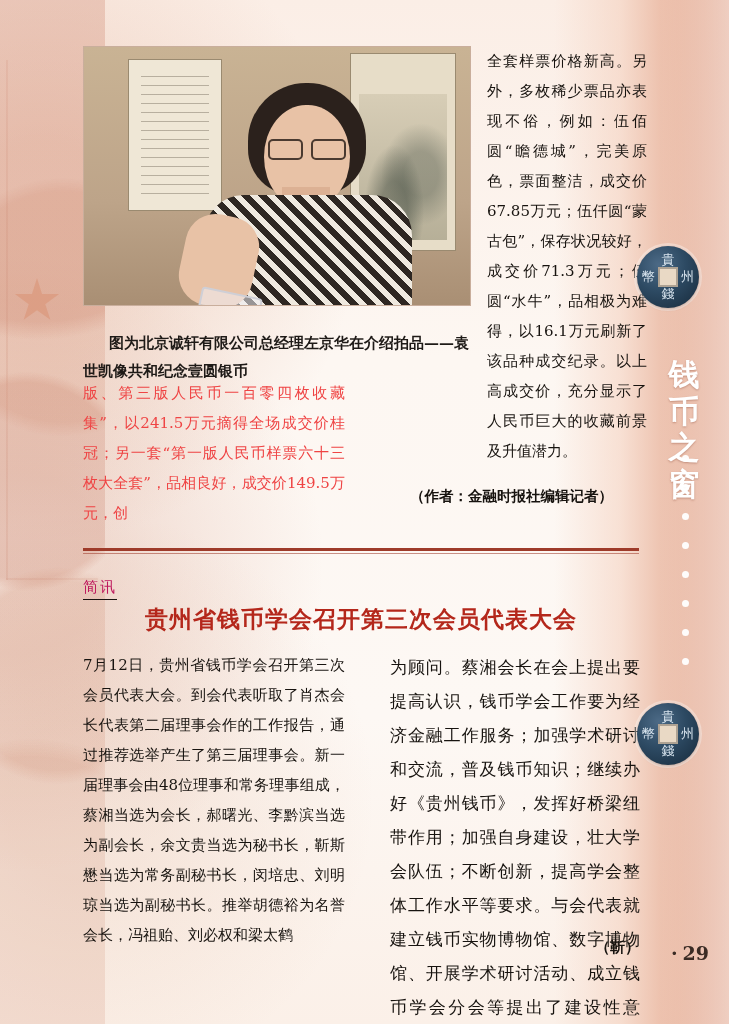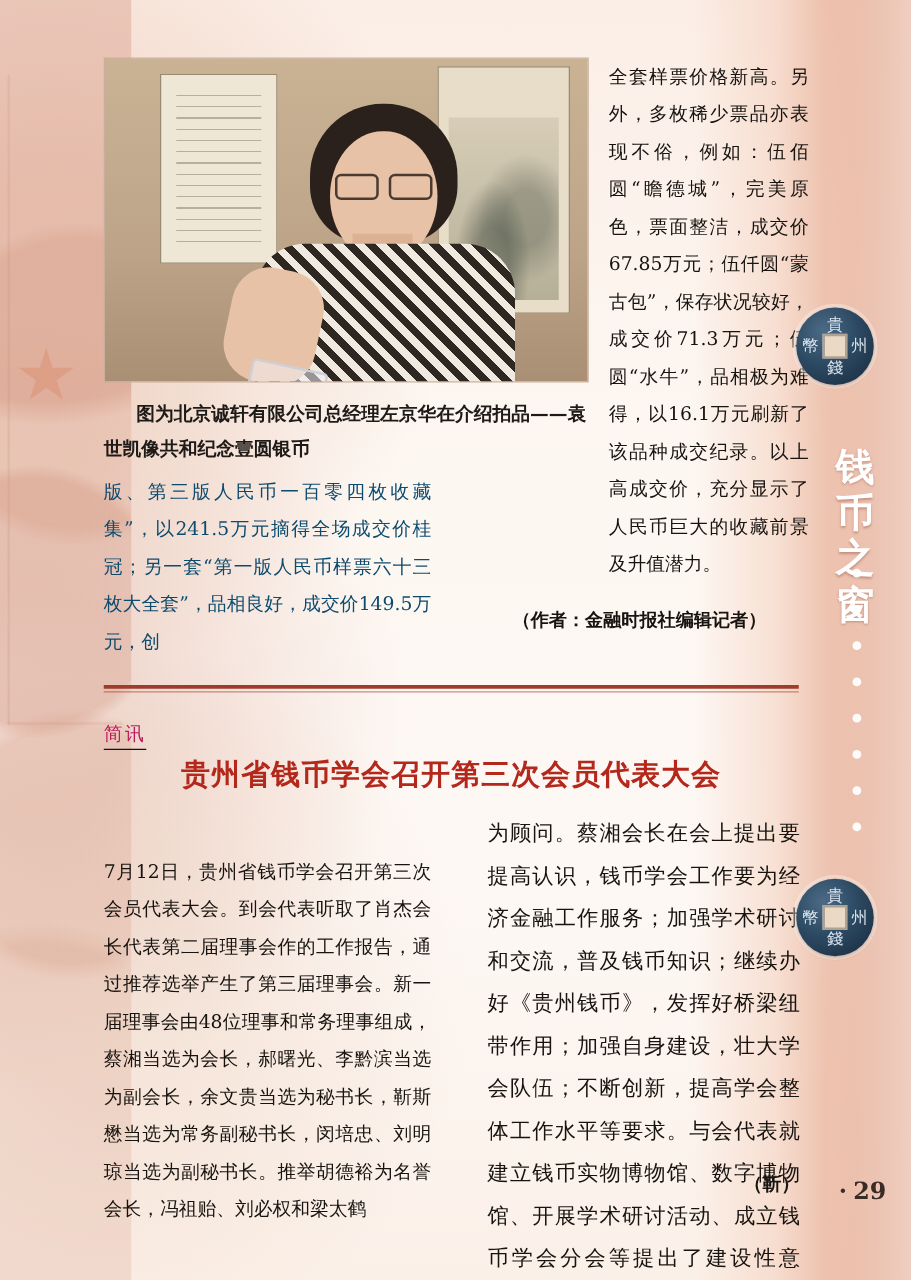--- a/index.html
+++ b/index.html
@@ -124,29 +124,29 @@
     background:
       repeating-linear-gradient(45deg,#2e2722 0 6px,#efe9df 6px 12px);
     }
   .ph-neck{position:absolute;left:106px;top:104px;width:48px;height:26px;background:#dcb194;}
   .ph-arm{position:absolute;left:6px;top:132px;width:74px;height:92px;border-radius:30px;background:#e8c2a6;transform:rotate(12deg);}
   .ph-holder{position:absolute;left:26px;top:74px;width:58px;height:74px;background:rgba(240,240,245,.55);border:2px solid #cfcfd6;border-radius:4px;}
   .ph-holder:after{content:"";position:absolute;left:50%;top:52%;transform:translate(-50%,-50%);width:34px;height:34px;border-radius:50%;
     background:radial-gradient(circle at 40% 35%,#f2f2f2,#b9b9bd);}
 
   .caption{
-    position:absolute;left:83px;top:318px;width:386px;
+    position:absolute;left:83px;top:330px;width:386px;
     font-family:"DejaVu Serif","Liberation Serif",serif;
     font-size:15px;font-weight:bold;color:#1e1a17;line-height:1.85;
     text-align:justify;text-indent:26px;
   }
   .col-left-top{
     position:absolute;left:83px;top:378px;width:262px;
     font-family:"DejaVu Serif","Liberation Serif",serif;
-    font-size:15px;color:#0c4a6e;line-height:2.0;text-align:justify;
+    font-size:15px;color:#ef4444;line-height:2.0;text-align:justify;
   }
   .col-right-top{
     position:absolute;left:487px;top:46px;width:160px;
     font-family:"DejaVu Serif","Liberation Serif",serif;
     font-size:15px;color:#17130f;line-height:2.0;text-align:justify;
   }
   .byline{
     position:absolute;left:410px;top:487px;width:242px;
     font-family:"DejaVu Serif","Liberation Serif",serif;
     font-size:14.5px;font-weight:bold;color:#17130f;
@@ -167,21 +167,21 @@
     border-bottom:1.5px solid #17130f;padding-bottom:2px;
   }
   .headline{
     position:absolute;left:83px;top:604px;width:556px;text-align:center;
     font-family:"DejaVu Sans","Liberation Sans",sans-serif;
     font-weight:bold;font-size:23px;color:#b4271b;letter-spacing:1px;
   }
   .col-bl{
     position:absolute;left:83px;top:650px;width:262px;
     font-family:"DejaVu Serif","Liberation Serif",serif;
-    font-size:15px;color:#17130f;line-height:2.0;text-align:justify;margin-top:32px;
+    font-size:15px;color:#17130f;line-height:2.0;text-align:justify;
   }
   .col-br{
     position:absolute;left:390px;top:650px;width:250px;
     font-family:"DejaVu Serif","Liberation Serif",serif;
     font-size:17px;color:#17130f;line-height:2.0;text-align:justify;
   }
   .sig{
     position:absolute;left:390px;top:938px;width:250px;text-align:right;
     font-family:"DejaVu Serif","Liberation Serif",serif;
     font-size:15px;font-weight:bold;color:#17130f;

